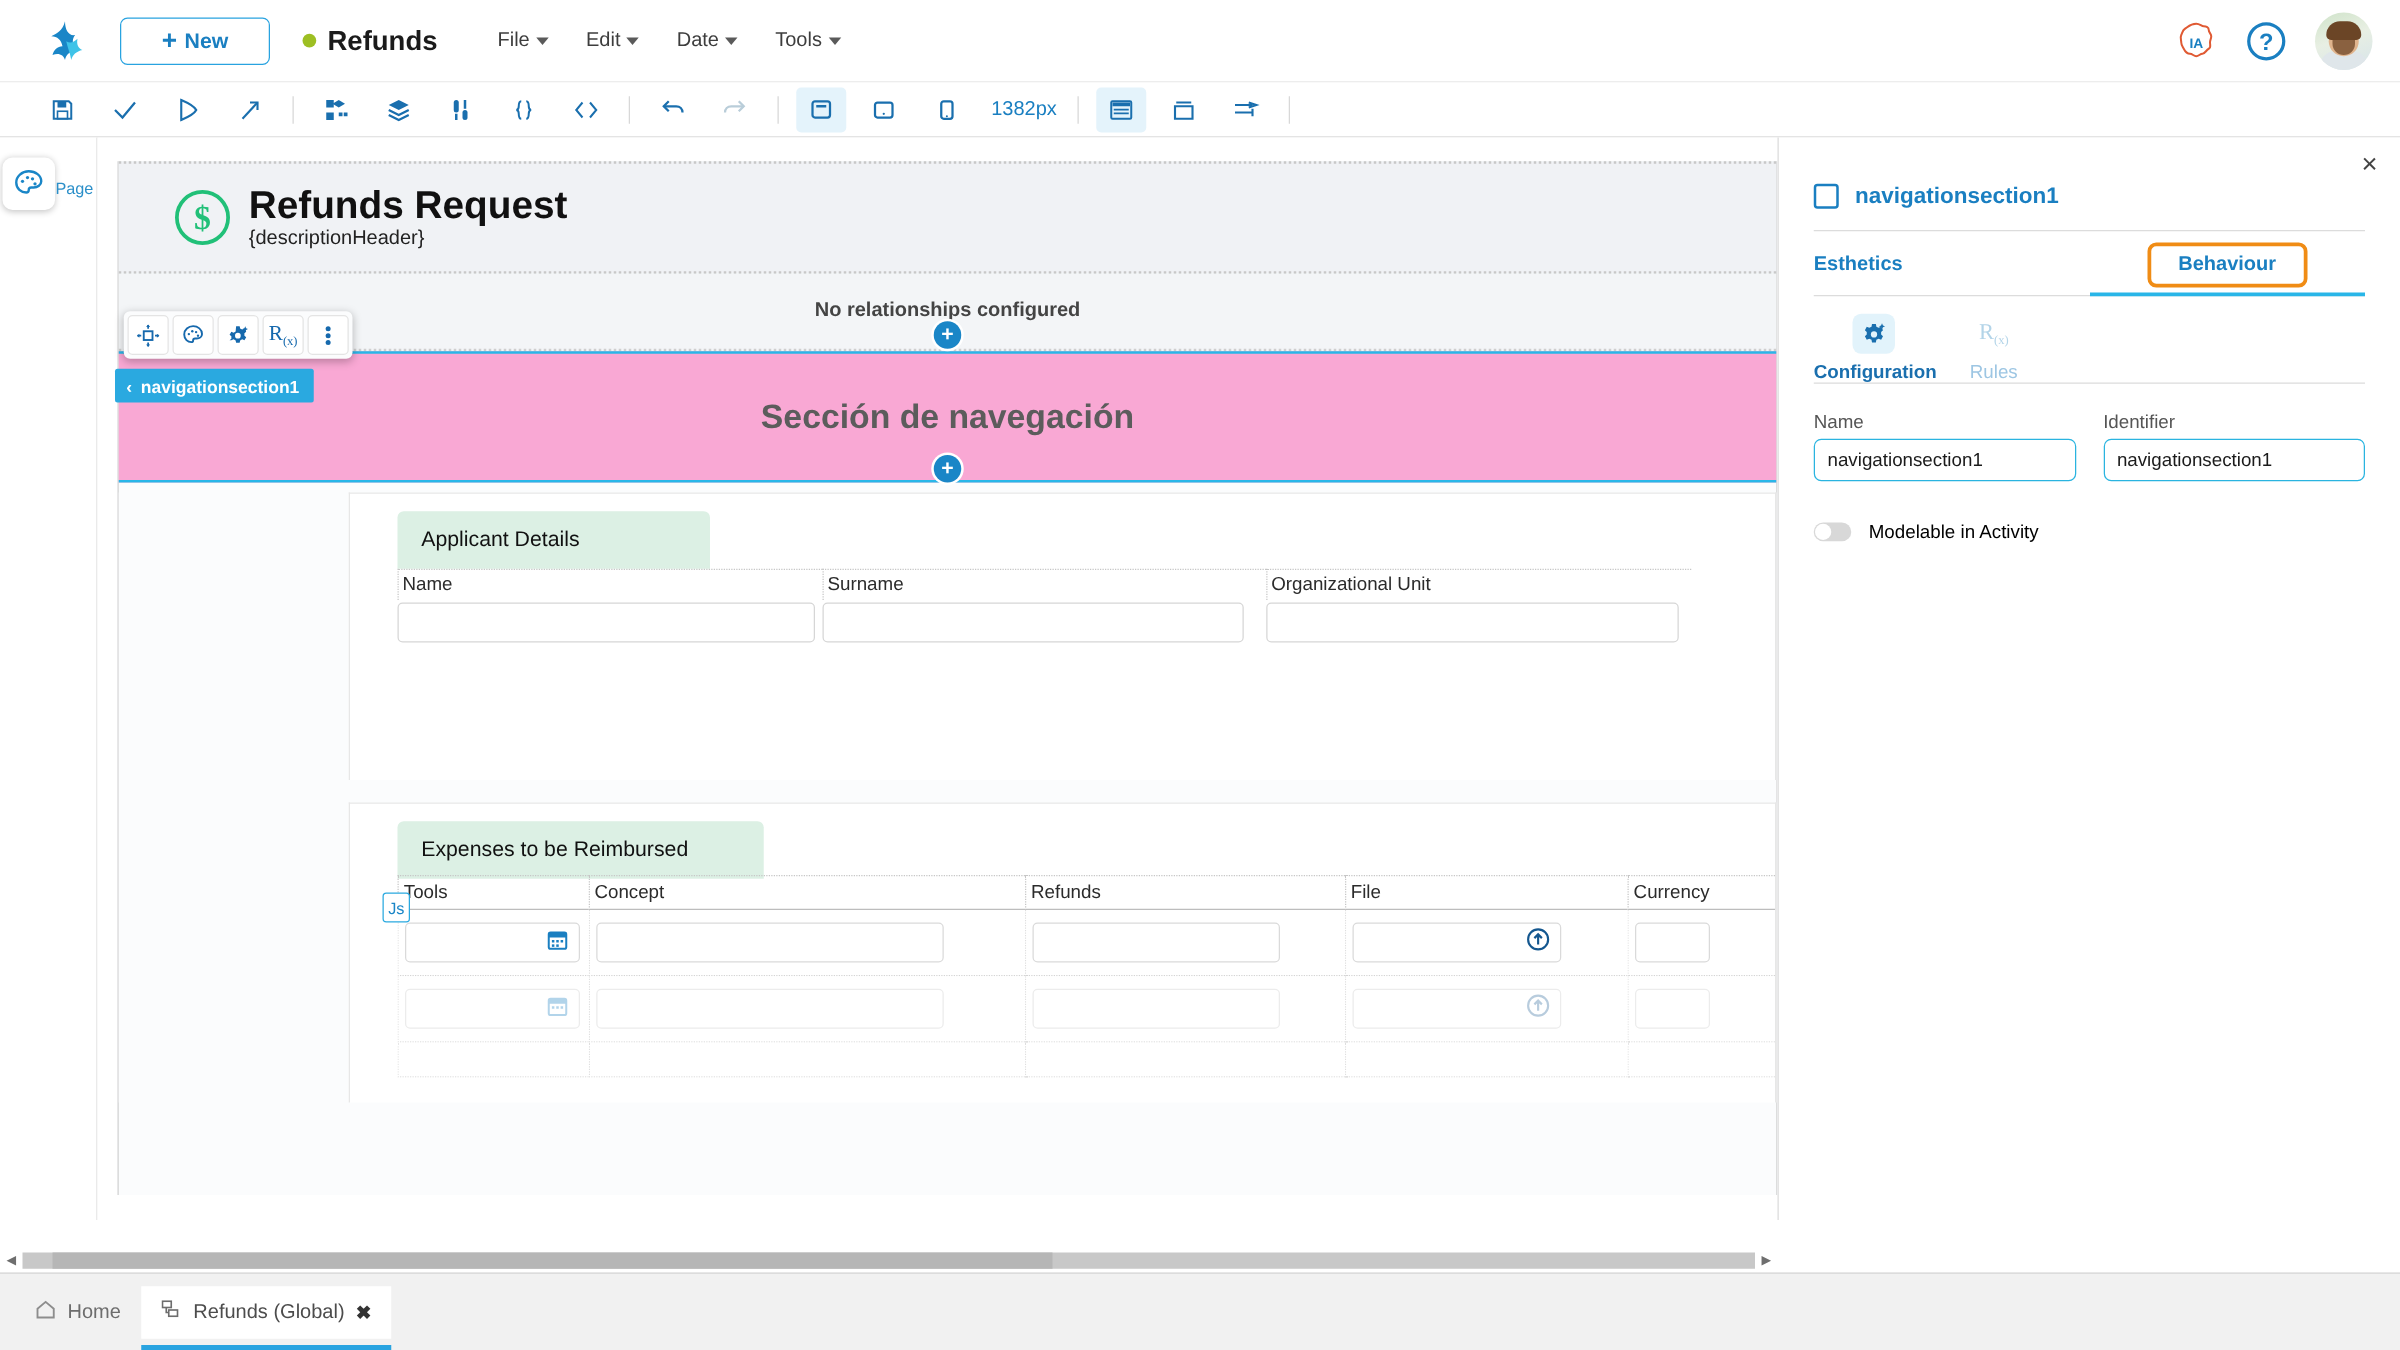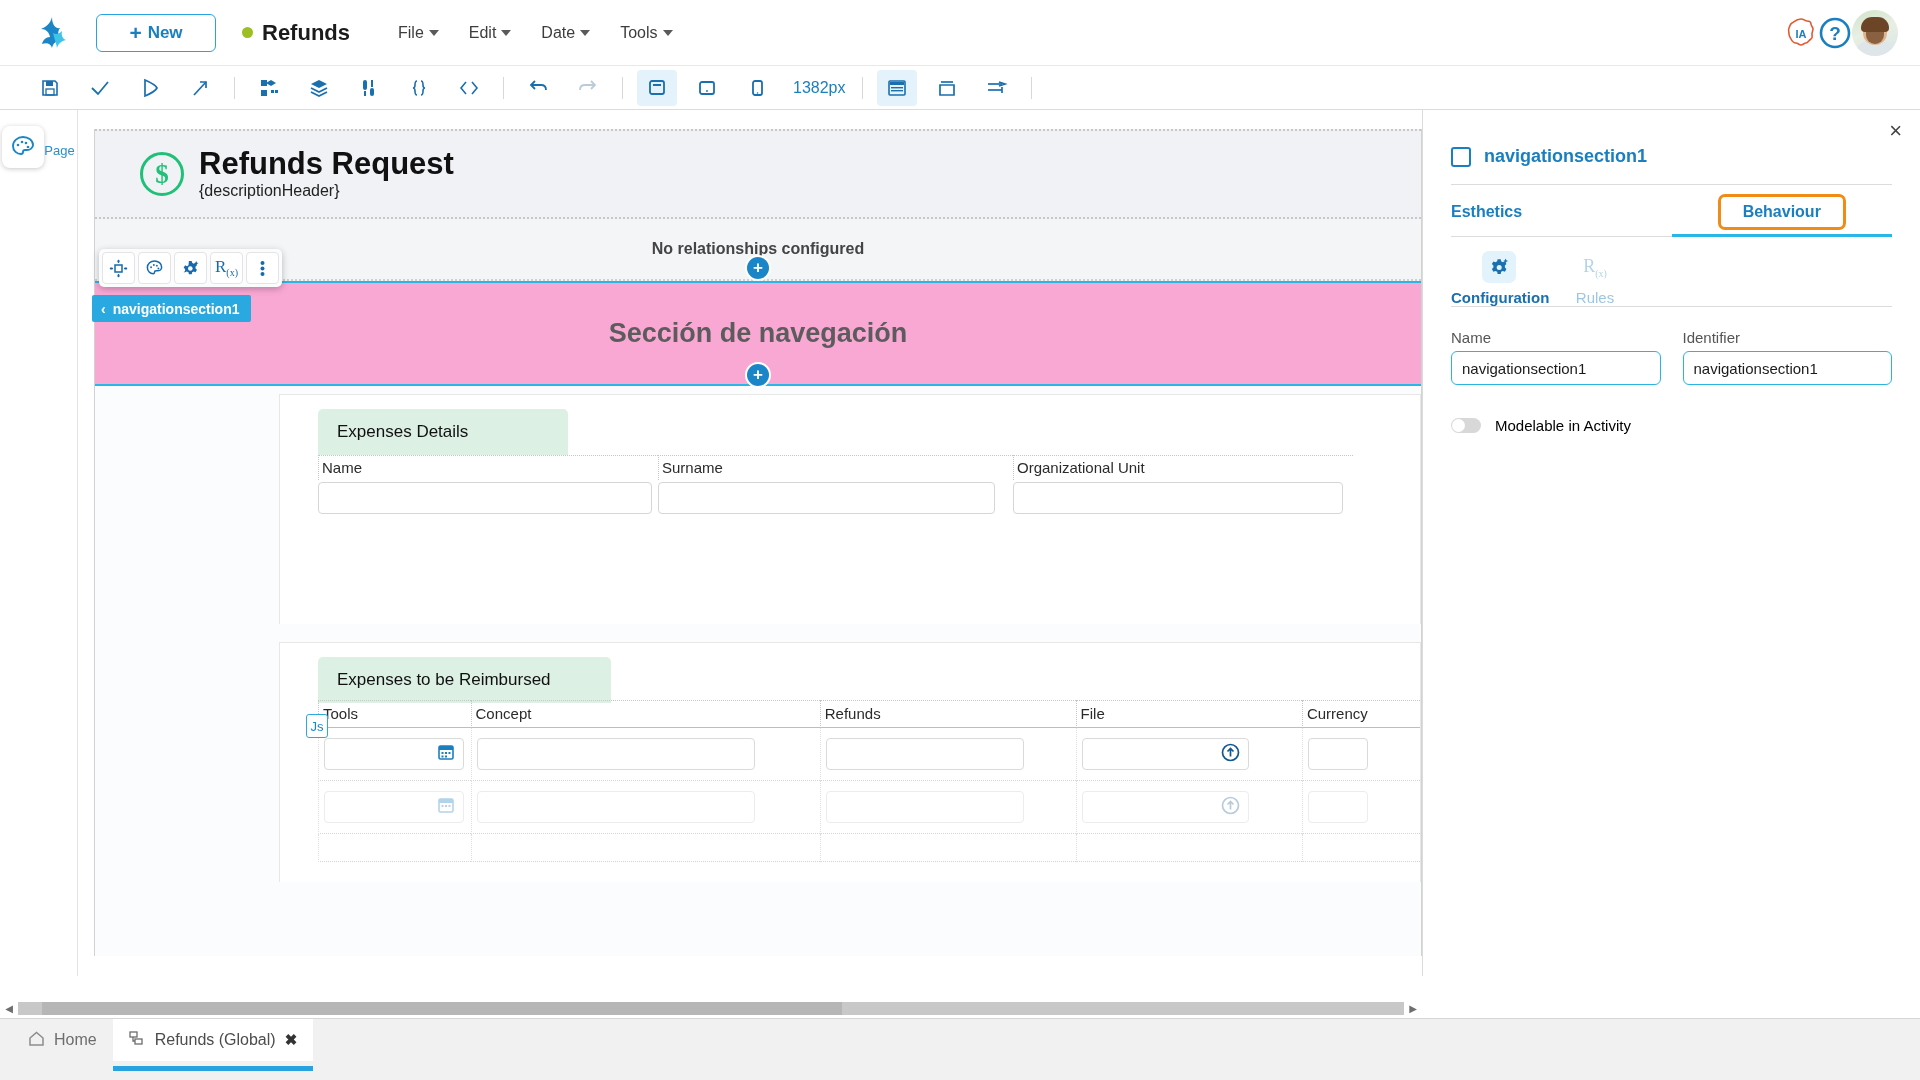--- a/index.html
+++ b/index.html
@@ -34,21 +34,21 @@
   }
   .status-dot { width: 11px; height: 11px; border-radius: 50%; background: #9dbf23; }
   .menus { margin-left: 48px; display: flex; align-items: center; gap: 30px; }
   .menu-item {
     font-size: 16px; color: #3d3d3d; display: flex; align-items: center; gap: 5px;
     cursor: pointer;
   }
   .caret { width:0;height:0;border-left:5px solid transparent;border-right:5px solid transparent;border-top:6px solid #5a5a5a; }
   .topbar-right {
     position: absolute; right: 22px; top: 0; height: 66px;
-    display: flex; align-items: center; 
+    display: flex; align-items: center; gap: 22px;
   }
   .ia-badge, .help-badge {
     width: 34px; height: 34px; border-radius: 50%;
     display: flex; align-items: center; justify-content: center;
     cursor: pointer;
   }
   .avatar {
     width: 46px; height: 46px; border-radius: 50%;
     overflow:hidden; cursor:pointer;
     background: linear-gradient(160deg,#cfe3c9 0%, #e8efe3 45%, #d7e4ea 100%);
@@ -247,21 +247,21 @@
     position: absolute; left: 0; right: 498px; bottom: 62px; height: 20px;
     background: #ffffff; display: flex; align-items: center;
   }
   .hs-arrow { width: 18px; text-align: center; font-size: 10px; color: #6e6e6e; cursor: pointer; }
   .hs-track { flex: 1; height: 13px; background: #c8c8c8; position: relative; }
   .hs-thumb { position: absolute; left: 24px; top: 0; width: 800px; height: 13px; background: #b6b6b6; cursor: pointer; }
 
   .bottomtabs {
     position: absolute; left: 0; bottom: 0; width: 1920px; height: 62px;
     background: #f1f1f1; border-top: 1px solid #d5d5d5;
-    display: flex; align-items: flex-start; padding-left: 12px;
+    display: flex; align-items: center; padding-left: 12px;
   }
   .btab {
     height: 42px; display: flex; align-items: center; gap: 9px;
     padding: 0 16px; font-size: 16px; color: #6d6d6d; cursor: pointer;
     position: relative;
   }
   .btab.active { background: #fff; color: #4c4c4c; }
   .btab.active::after { content:""; position:absolute; left:0; right:0; bottom:-10px; height:5px; background:#29a3e0; }
   .btab-close { font-size: 15px; font-weight: bold; color: #333; }
 </style>
@@ -485,21 +485,21 @@
       <div class="navsec">
         <span>Sección de navegación</span>
         <div class="plus-node" style="bottom:-13px;">
           <span>+</span>
         </div>
       </div>
 
       <div class="body-area">
 
         <div class="card" style="margin-top:8px;">
-          <div class="grp-title">Expenses Details</div>
+          <div class="grp-title">Applicant Details</div>
           <div class="field-row">
             <div class="field" style="width:340px;">
               <div class="field-label">Name</div>
               <div class="field-input" style="width:334px;"></div>
             </div>
             <div class="field" style="width:355px;">
               <div class="field-label">Surname</div>
               <div class="field-input" style="width:337px;"></div>
             </div>
             <div class="field" style="width:340px;">

